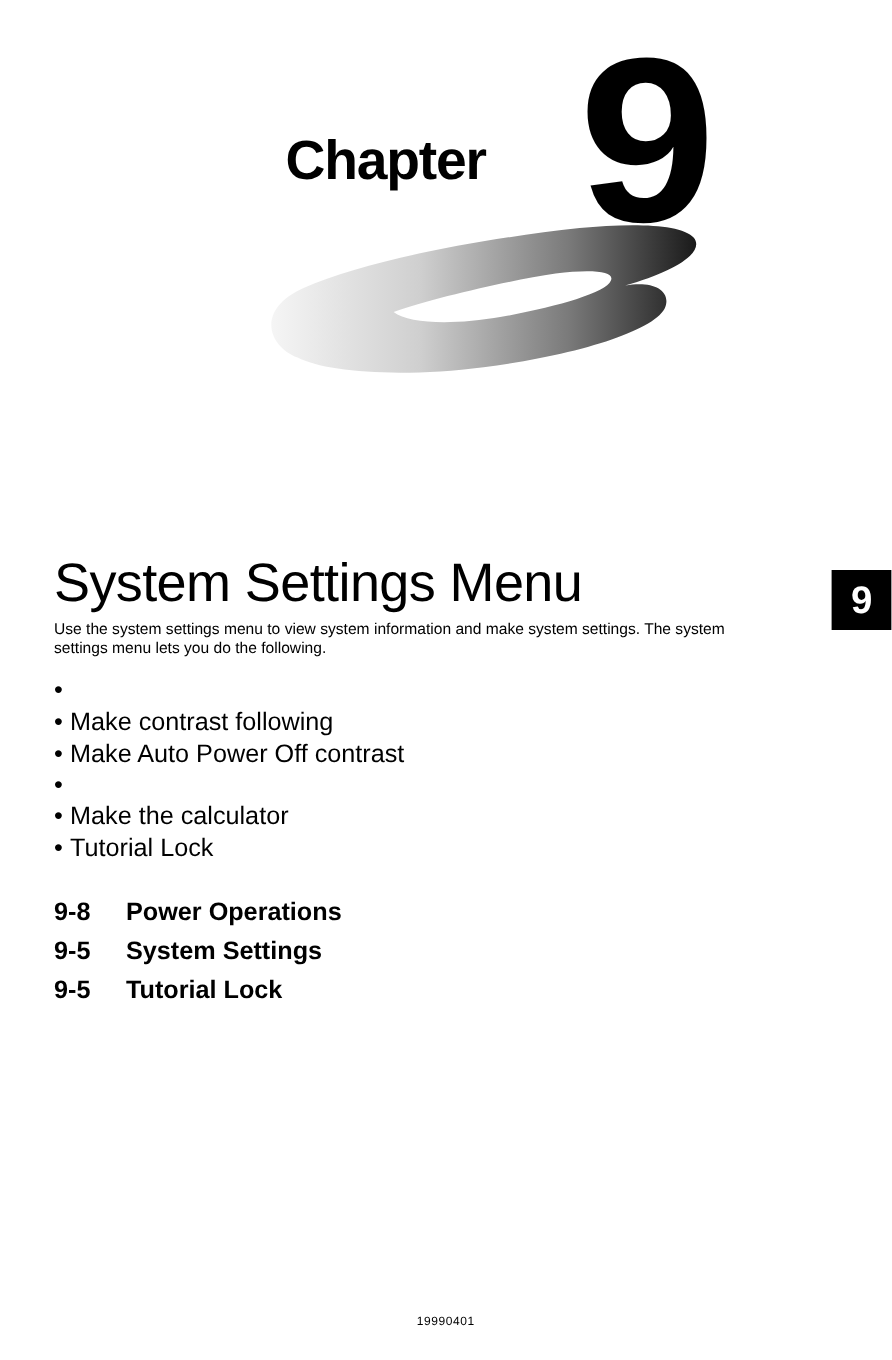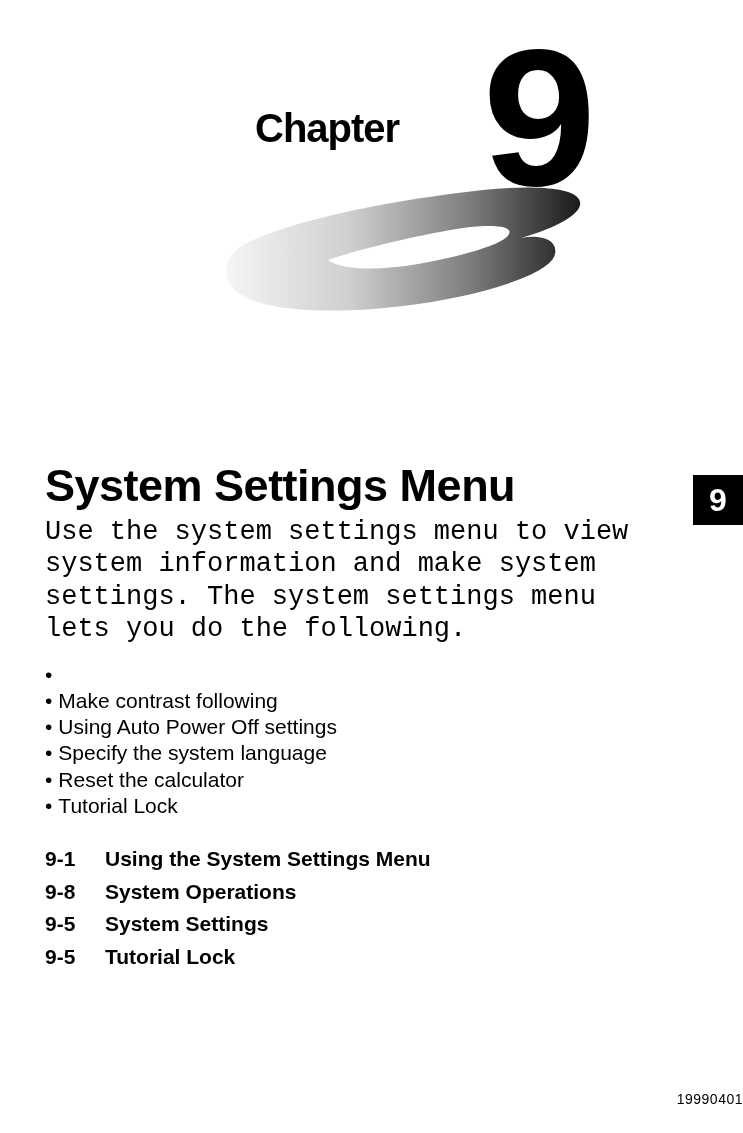--- a/index.html
+++ b/index.html
@@ -21,24 +21,24 @@
 
   
   .chapter-header {
     position: relative;
     height: 330px;
     width: 100%;
   }
   .chapter-label {
     position: absolute;
     top: 76px;
-    left: 210px;
+    left: 193px;
     font-family: Arial, Helvetica, sans-serif;
     font-weight: 900;
-    font-size: 40px;
+    font-size: 46px;
     letter-spacing: -1px;
     color: #000;
   }
   .big-nine {
     position: absolute;
     top: -10px;
     left: 440px;
     font-family: Arial, Helvetica, sans-serif;
     font-weight: 900;
     font-size: 195px;
@@ -53,21 +53,21 @@
     left: 168px;
     width: 370px;
     height: 150px;
     pointer-events: none;
   }
   .shadow-shape svg { width: 100%; height: 100%; }
 
   
   .main-title {
     font-size: 45px;
-    font-weight: 700;
+    font-weight: 400;
     letter-spacing: -0.5px;
     margin-top: 100px;
     margin-bottom: 4px;
   }
 
   
   .side-tab {
     position: absolute;
     top: 475px;
     right: 0;
@@ -77,25 +77,25 @@
     color: #fff;
     font-weight: 700;
     font-size: 32px;
     display: flex;
     align-items: center;
     justify-content: center;
   }
 
   
   .intro {
-    font-size: 27px;
+    font-size: 13px;
     line-height: 1.2;
     max-width: 600px;
     margin-bottom: 16px;
-    font-family: Liberation Mono, monospace;
+    font-family: Liberation Sans, sans-serif;
   }
 
   
   .bullets {
     font-size: 21px;
     line-height: 1.25;
     margin-bottom: 24px;
   }
   .bullets .bullet-row {
     display: flex;
@@ -113,22 +113,22 @@
   }
   .toc .toc-row { display: flex; }
   .toc .toc-num { width: 60px; }
 
   
   .footer-num {
     position: absolute;
     bottom: 26px;
     left: 0;
     width: 100%;
-    text-align: right;
-    font-size: 14px;
+    text-align: center;
+    font-size: 10px;
     color: #000;
     letter-spacing: 0.5px;
   }
 </style>
 </head>
 <body>
 
 <div class="page">
 
   <div class="chapter-header">
@@ -173,44 +173,39 @@
   <div class="bullets">
     <div class="bullet-row">
         <span class="bullet-dot">•</span>
       </div>
     <div class="bullet-row">
         <span class="bullet-dot">•</span>
         <span>Make contrast following</span>
       </div>
     <div class="bullet-row">
         <span class="bullet-dot">•</span>
-        <span>Using Auto Power Off settings</span>
-      </div>
-    <div class="bullet-row">
-        <span class="bullet-dot">•</span>
-        <span>Specify the system language</span>
-      </div>
-    <div class="bullet-row">
-        <span class="bullet-dot">•</span>
-        <span>Reset the calculator</span>
+        <span>Make Auto Power Off contrast</span>
+      </div>
+    <div class="bullet-row">
+        <span class="bullet-dot">•</span>
+      </div>
+    <div class="bullet-row">
+        <span class="bullet-dot">•</span>
+        <span>Make the calculator</span>
       </div>
     <div class="bullet-row">
         <span class="bullet-dot">•</span>
         <span>Tutorial Lock</span>
       </div>
   </div>
 
   <div class="toc">
     <div class="toc-row">
-        <span class="toc-num">9-1</span>
-        <span>Using the System Settings Menu</span>
-      </div>
-    <div class="toc-row">
         <span class="toc-num">9-8</span>
-        <span>System Operations</span>
+        <span>Power Operations</span>
       </div>
     <div class="toc-row">
         <span class="toc-num">9-5</span>
         <span>System Settings</span>
       </div>
     <div class="toc-row">
         <span class="toc-num">9-5</span>
         <span>Tutorial Lock</span>
       </div>
   </div>

